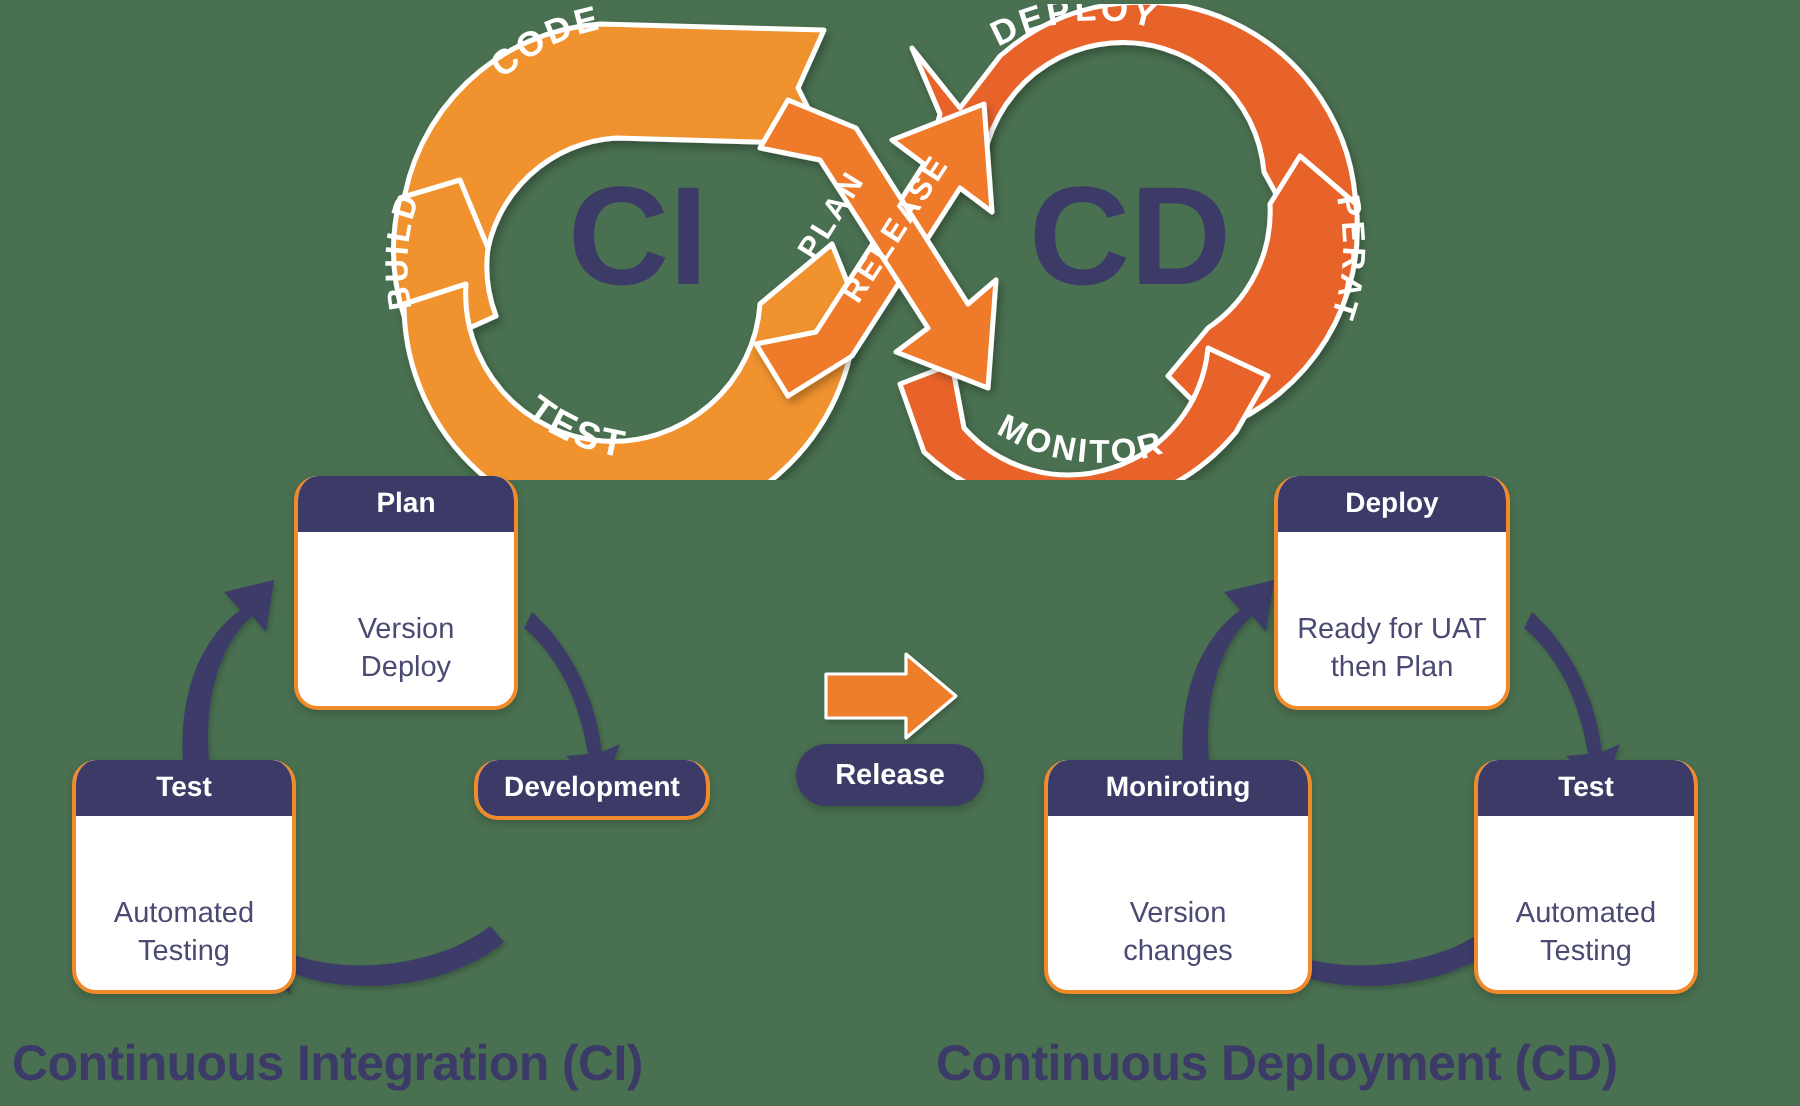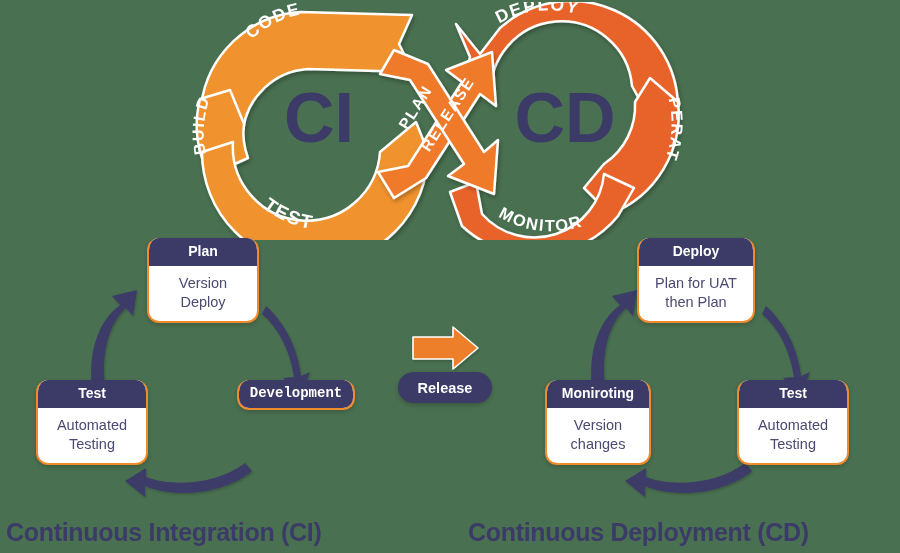--- a/index.html
+++ b/index.html
@@ -65,20 +65,21 @@
     line-height: 1.1;
     margin: -0px -2px 0 -2px;
     border-radius: 11px 11px 0 0;
   }
   .card-body {
     color: #4a4a72;
     font-size: 14.5px;
     text-align: center;
     padding: 8px 6px 10px 6px;
     line-height: 1.28;
+    margin-top: 32px;
   }
 
   
   #arrows {
     position: absolute;
     left: 0; top: 0;
     width: 900px;
     height: 553px;
     pointer-events: none;
   }
@@ -301,49 +302,49 @@
   </svg>
 
   <div class="card" style="left:147px; top:238px; width:112px;">
     <div class="card-header">Plan</div>
     <div class="card-body">
       <div>Version</div>
       <div>Deploy</div>
     </div>
   </div>
 
-  <div class="card" style="left:237px; top:380px; width:118px;font-family:Liberation Mono, monospace;">
+  <div class="card" style="left:237px; top:380px; width:118px;">
     <div class="card-header">Development</div>
   </div>
 
   <div class="card" style="left:36px; top:380px; width:112px;">
     <div class="card-header">Test</div>
     <div class="card-body">
       <div>Automated</div>
       <div>Testing</div>
     </div>
   </div>
 
   <div class="card" style="left:637px; top:238px; width:118px;">
     <div class="card-header">Deploy</div>
     <div class="card-body">
-      <div>Plan for UAT</div>
+      <div>Ready for UAT</div>
       <div>then Plan</div>
     </div>
   </div>
 
   <div class="card" style="left:737px; top:380px; width:112px;">
     <div class="card-header">Test</div>
     <div class="card-body">
       <div>Automated</div>
       <div>Testing</div>
     </div>
   </div>
 
-  <div class="card" style="left:545px; top:380px; width:106px;">
+  <div class="card" style="left:522px; top:380px; width:134px;">
     <div class="card-header">Moniroting</div>
     <div class="card-body">
       <div>Version</div>
       <div>changes</div>
     </div>
   </div>
 
   <div id="release-pill">Release</div>
 
   <div class="section-title" id="title-ci">Continuous Integration (CI)</div>

